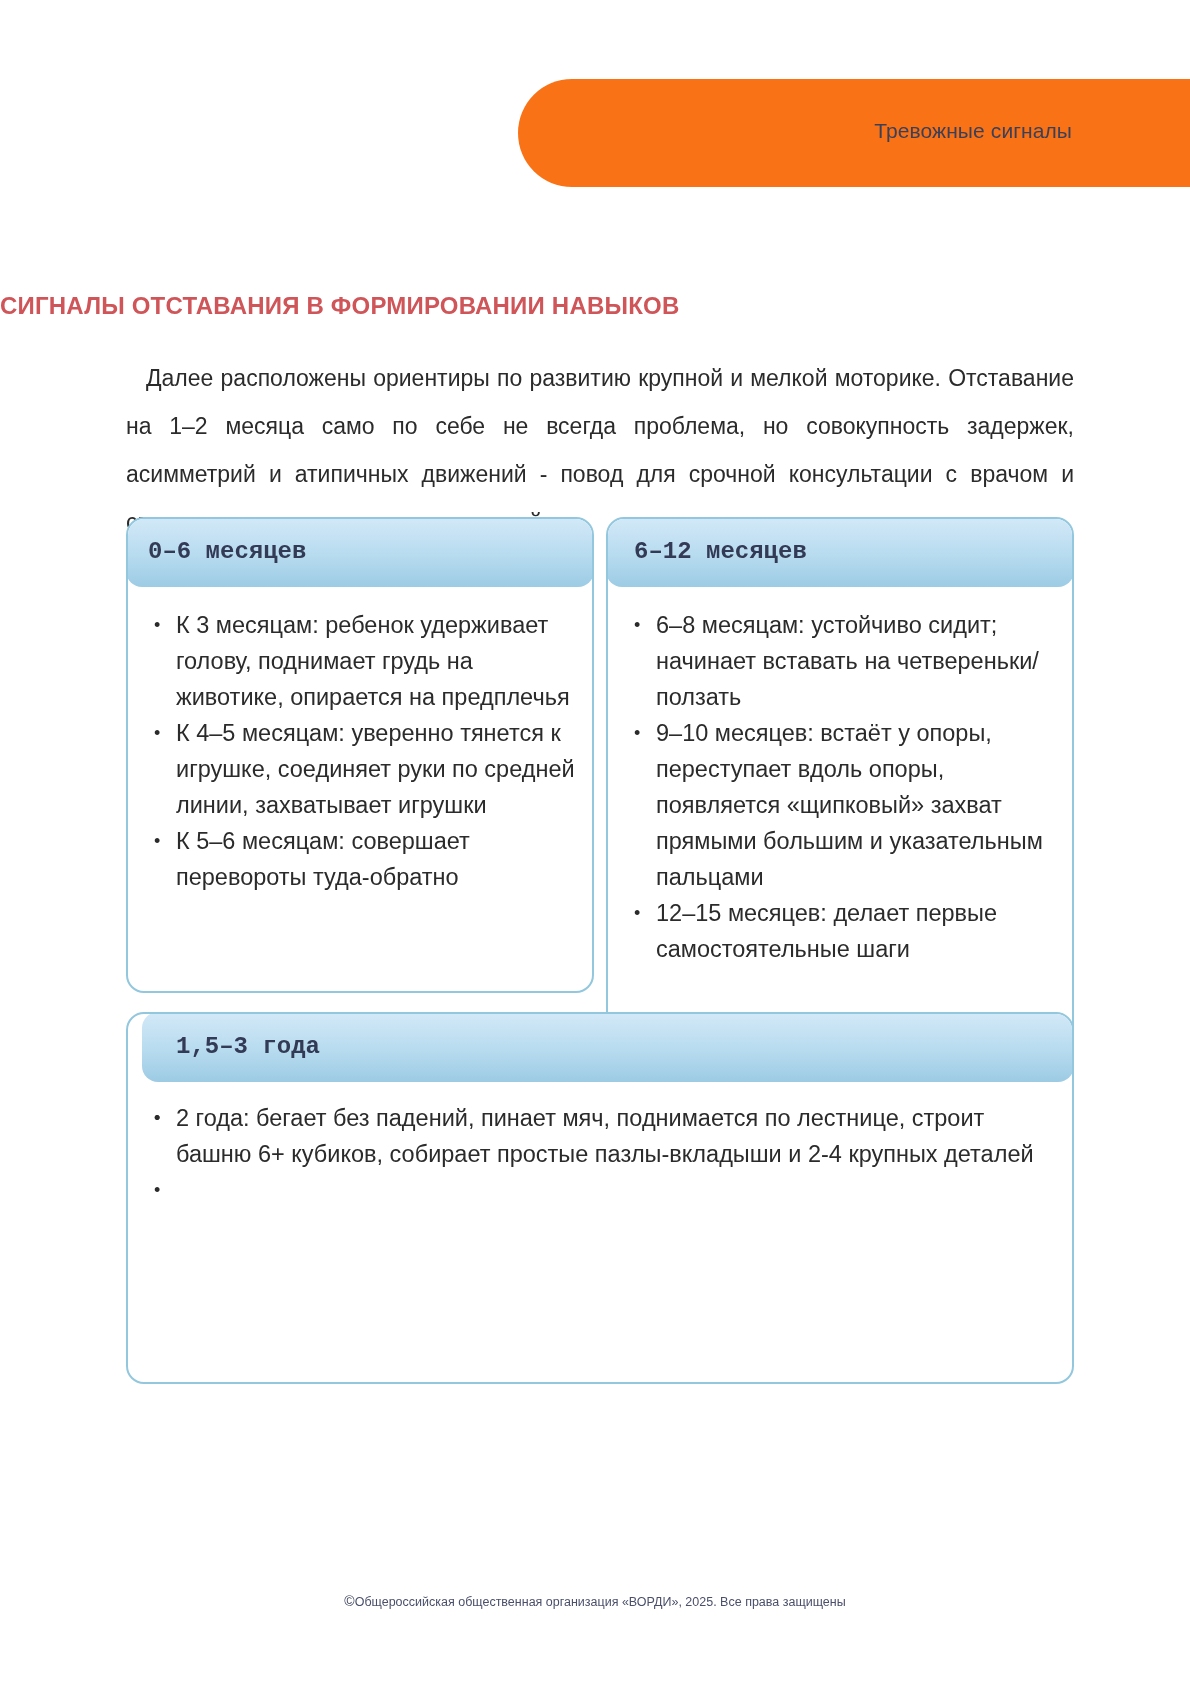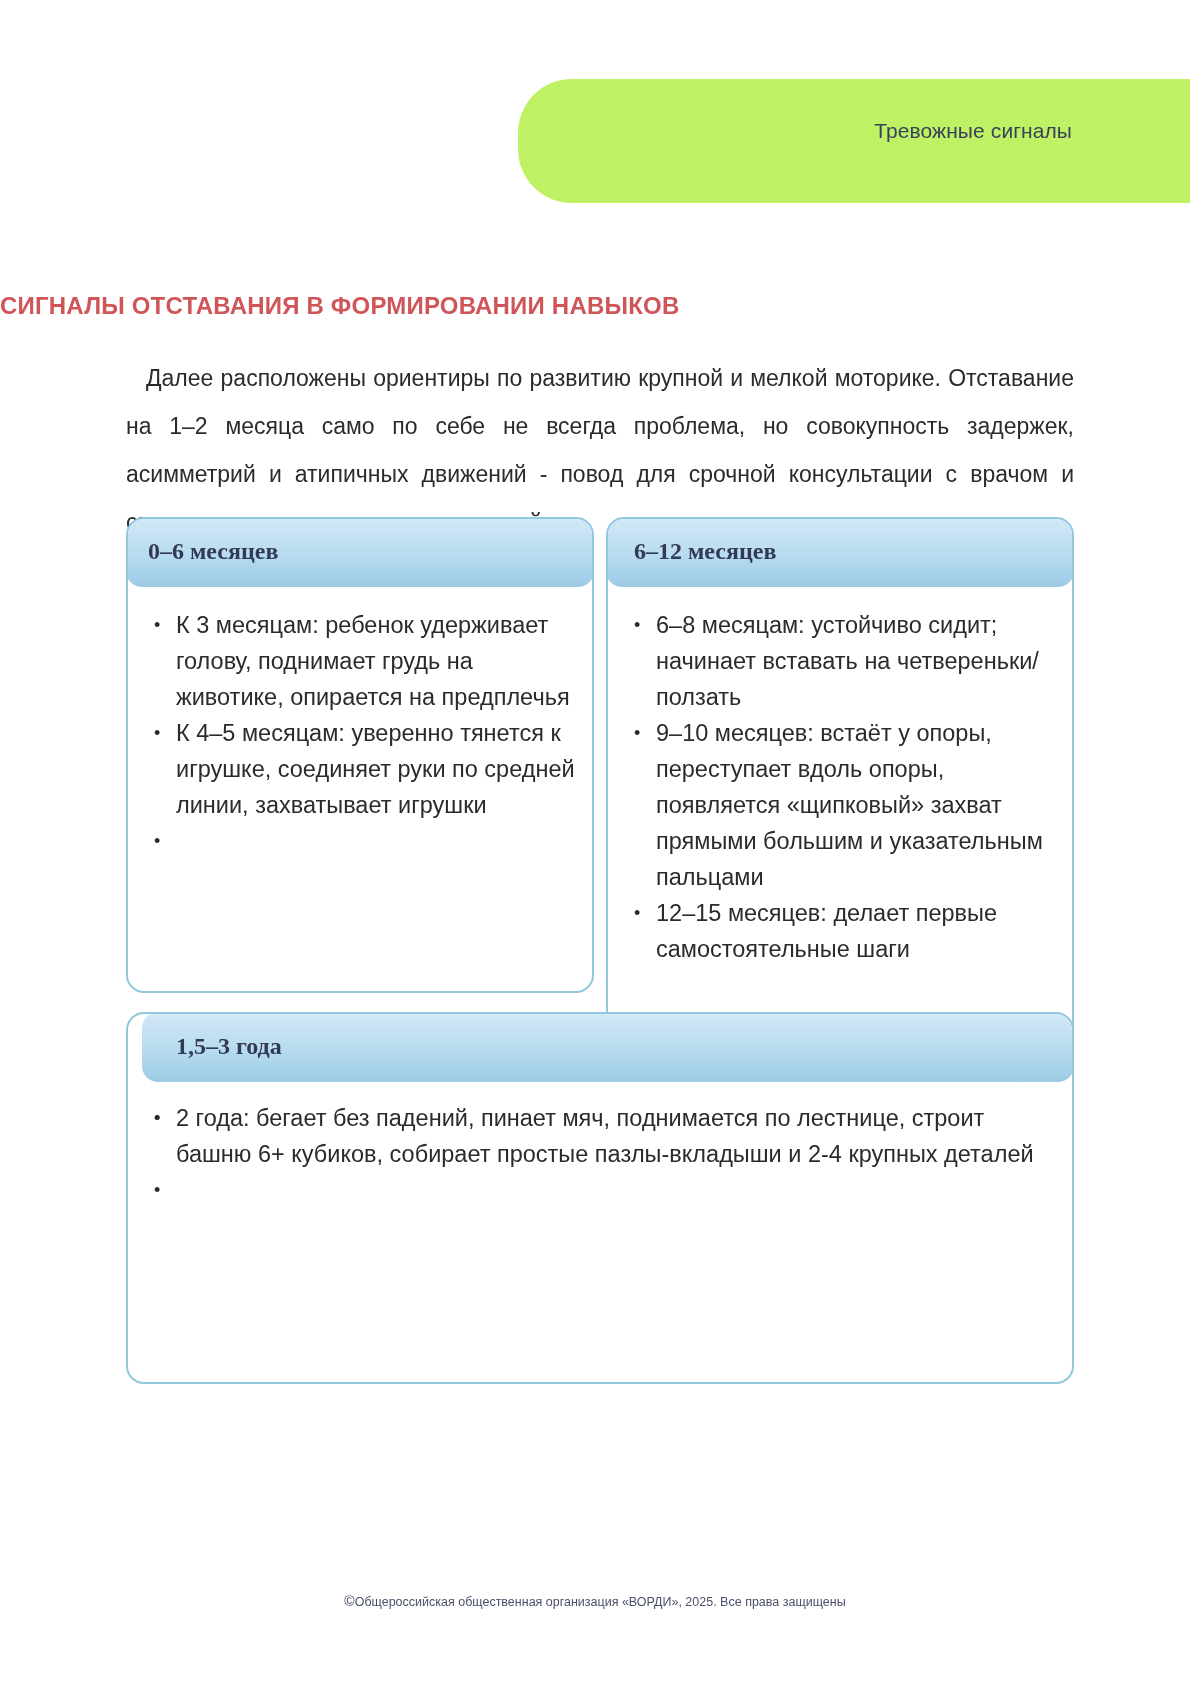--- a/index.html
+++ b/index.html
@@ -13,22 +13,22 @@
       position: relative;
       overflow: hidden;
       font-family: "DejaVu Sans", sans-serif;
       color: #2a2a2a;
     }
     .header-tab {
       position: absolute;
       left: 518px;
       top: 79px;
       width: 672px;
-      height: 124px;
-      background: #bef264;
+      height: 108px;
+      background: #f97316;
       border-radius: 54px 0 0 54px;
     }
     .header-tab-text {
       position: absolute;
       right: 118px;
       top: 40px;
       font-family: "Liberation Sans", sans-serif;
       font-size: 21px;
       color: #3a3f5a;
       letter-spacing: 0.1px;
@@ -70,21 +70,21 @@
       height: 70px;
       background: linear-gradient(to bottom, #d3e9f8 0%, #b7dbef 55%, #9ccbe4 100%);
       border-radius: 16px 16px 16px 16px;
       margin: -2px -2px 0 -2px;
       position: relative;
     }
     .card-head-title {
       position: absolute;
       left: 22px;
       top: 21px;
-      font-family: Liberation Serif, serif;
+      font-family: Liberation Mono, monospace;
       font-weight: bold;
       font-size: 24px;
       color: #333a55;
     }
     .card ul {
       list-style: none;
       margin: 0;
       padding: 0;
       position: absolute;
       left: 22px;
@@ -138,21 +138,21 @@
 
 <p class="intro">Далее расположены ориентиры по развитию крупной и мелкой моторике. Отставание на 1–2 месяца само по себе не всегда проблема, но совокупность задержек, асимметрий и атипичных движений - повод для срочной консультации с врачом и специалистами по развитию движений.</p>
 
 <div class="card" id="card-a">
   <div class="card-head">
     <span class="card-head-title">0–6 месяцев</span>
   </div>
   <ul>
     <li><span class="bullet">•</span><span>К 3 месяцам: ребенок удерживает голову, поднимает грудь на животике, опирается на предплечья</span></li>
     <li><span class="bullet">•</span><span>К 4–5 месяцам: уверенно тянется к игрушке, соединяет руки по средней линии, захватывает игрушки</span></li>
-    <li><span class="bullet">•</span></li>
+    <li><span class="bullet">•</span><span>К 5–6 месяцам: совершает перевороты туда-обратно</span></li>
   </ul>
 </div>
 
 <div class="card" id="card-b">
   <div class="card-head">
     <span class="card-head-title">6–12 месяцев</span>
   </div>
   <ul>
     <li><span class="bullet">•</span><span>6–8 месяцам: устойчиво сидит; начинает вставать на четвереньки/ползать</span></li>
     <li><span class="bullet">•</span><span>9–10 месяцев: встаёт у опоры, переступает вдоль опоры, появляется «щипковый» захват прямыми большим и указательным пальцами</span></li>

